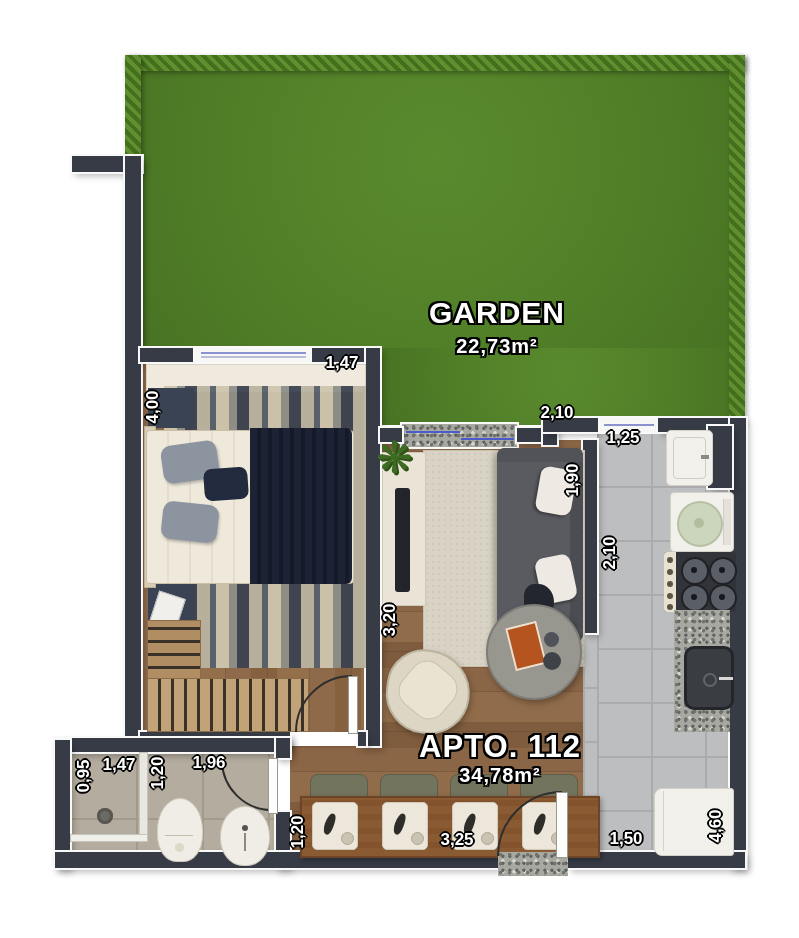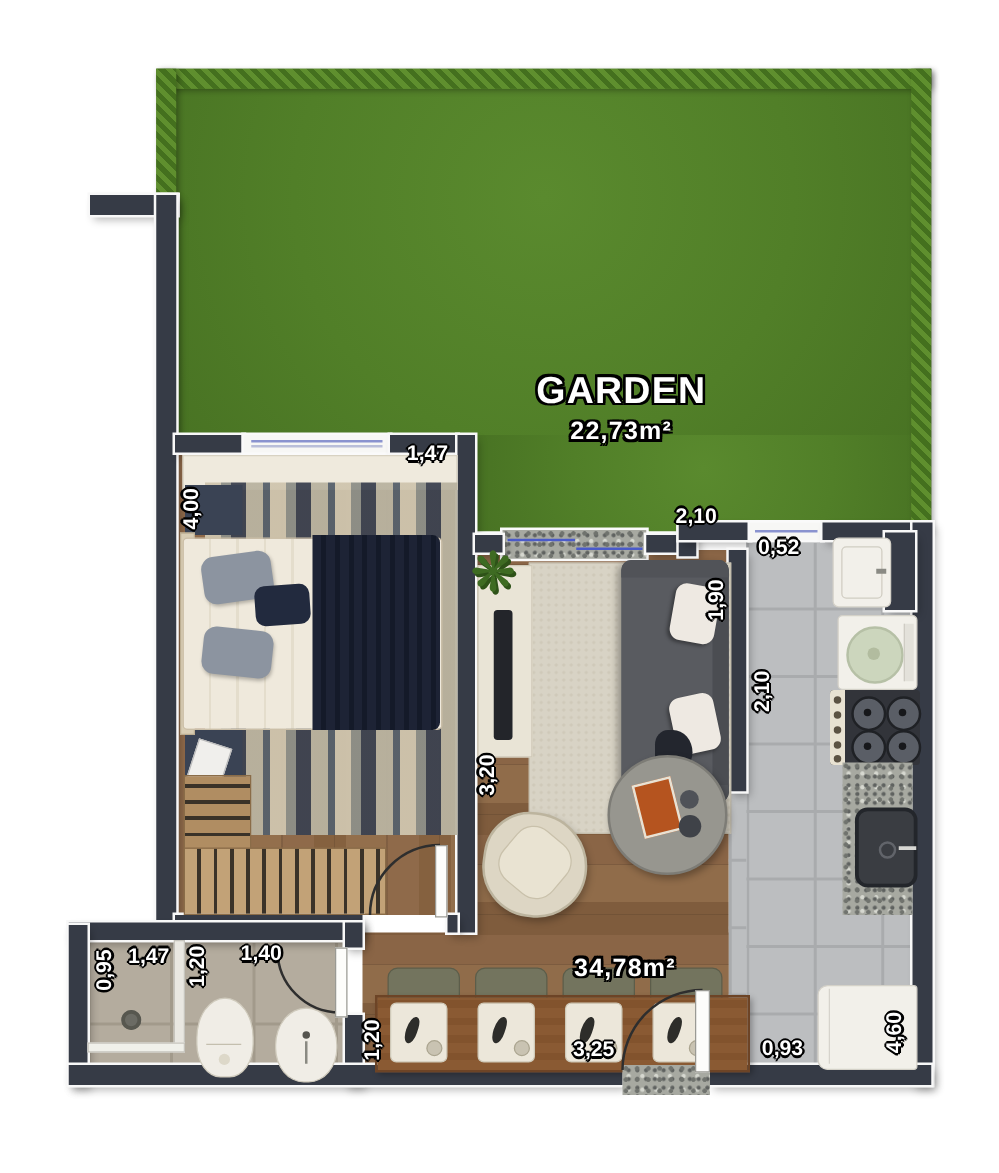--- a/index.html
+++ b/index.html
@@ -210,31 +210,32 @@
   <div class="leaf" style="left:348px;top:676px;width:8px;height:56px;"></div>
   <div class="leaf" style="left:268px;top:758px;width:8px;height:54px;"></div>
   <div class="leaf" style="left:556px;top:792px;width:10px;height:64px;"></div>
 
   <svg class="arcs" width="799" height="938" viewBox="0 0 799 938">
     <path d="M 296 732 A 56 56 0 0 1 352 676" fill="none" stroke="#2e2e2e" stroke-width="2"></path>
     <path d="M 222 760 A 50 50 0 0 0 272 810" fill="none" stroke="#2e2e2e" stroke-width="2"></path>
     <path d="M 498 856 A 64 64 0 0 1 562 792" fill="none" stroke="#2e2e2e" stroke-width="2"></path>
   </svg>
 
+  <div class="big" style="left:500px;top:747px;font-size:31px;">APTO. 112</div>
   <div class="big" style="left:500px;top:775px;font-size:20px;">34,78m²</div>
 
   <div class="dim" style="left:342px;top:363px;">1,47</div>
   <div class="dim rot" style="left:153px;top:407px;">4,00</div>
   <div class="dim" style="left:557px;top:413px;">2,10</div>
-  <div class="dim" style="left:623px;top:438px;">0,52</div>
+  <div class="dim" style="left:623px;top:438px;">1,25</div>
   <div class="dim rot" style="left:573px;top:480px;">1,90</div>
   <div class="dim rot" style="left:610px;top:553px;">2,10</div>
   <div class="dim rot" style="left:390px;top:620px;">3,20</div>
   <div class="dim rot" style="left:84px;top:776px;">0,95</div>
   <div class="dim" style="left:119px;top:765px;">1,47</div>
   <div class="dim rot" style="left:158px;top:773px;">1,20</div>
-  <div class="dim" style="left:209px;top:763px;">1,40</div>
+  <div class="dim" style="left:209px;top:763px;">1,96</div>
   <div class="dim rot" style="left:298px;top:832px;">1,20</div>
-  <div class="dim" style="left:475px;top:840px;">3,25</div>
-  <div class="dim" style="left:626px;top:839px;">0,93</div>
+  <div class="dim" style="left:457px;top:840px;">3,25</div>
+  <div class="dim" style="left:626px;top:839px;">1,50</div>
   <div class="dim rot" style="left:716px;top:826px;">4,60</div>
 
 </div>
 
 </body></html>

